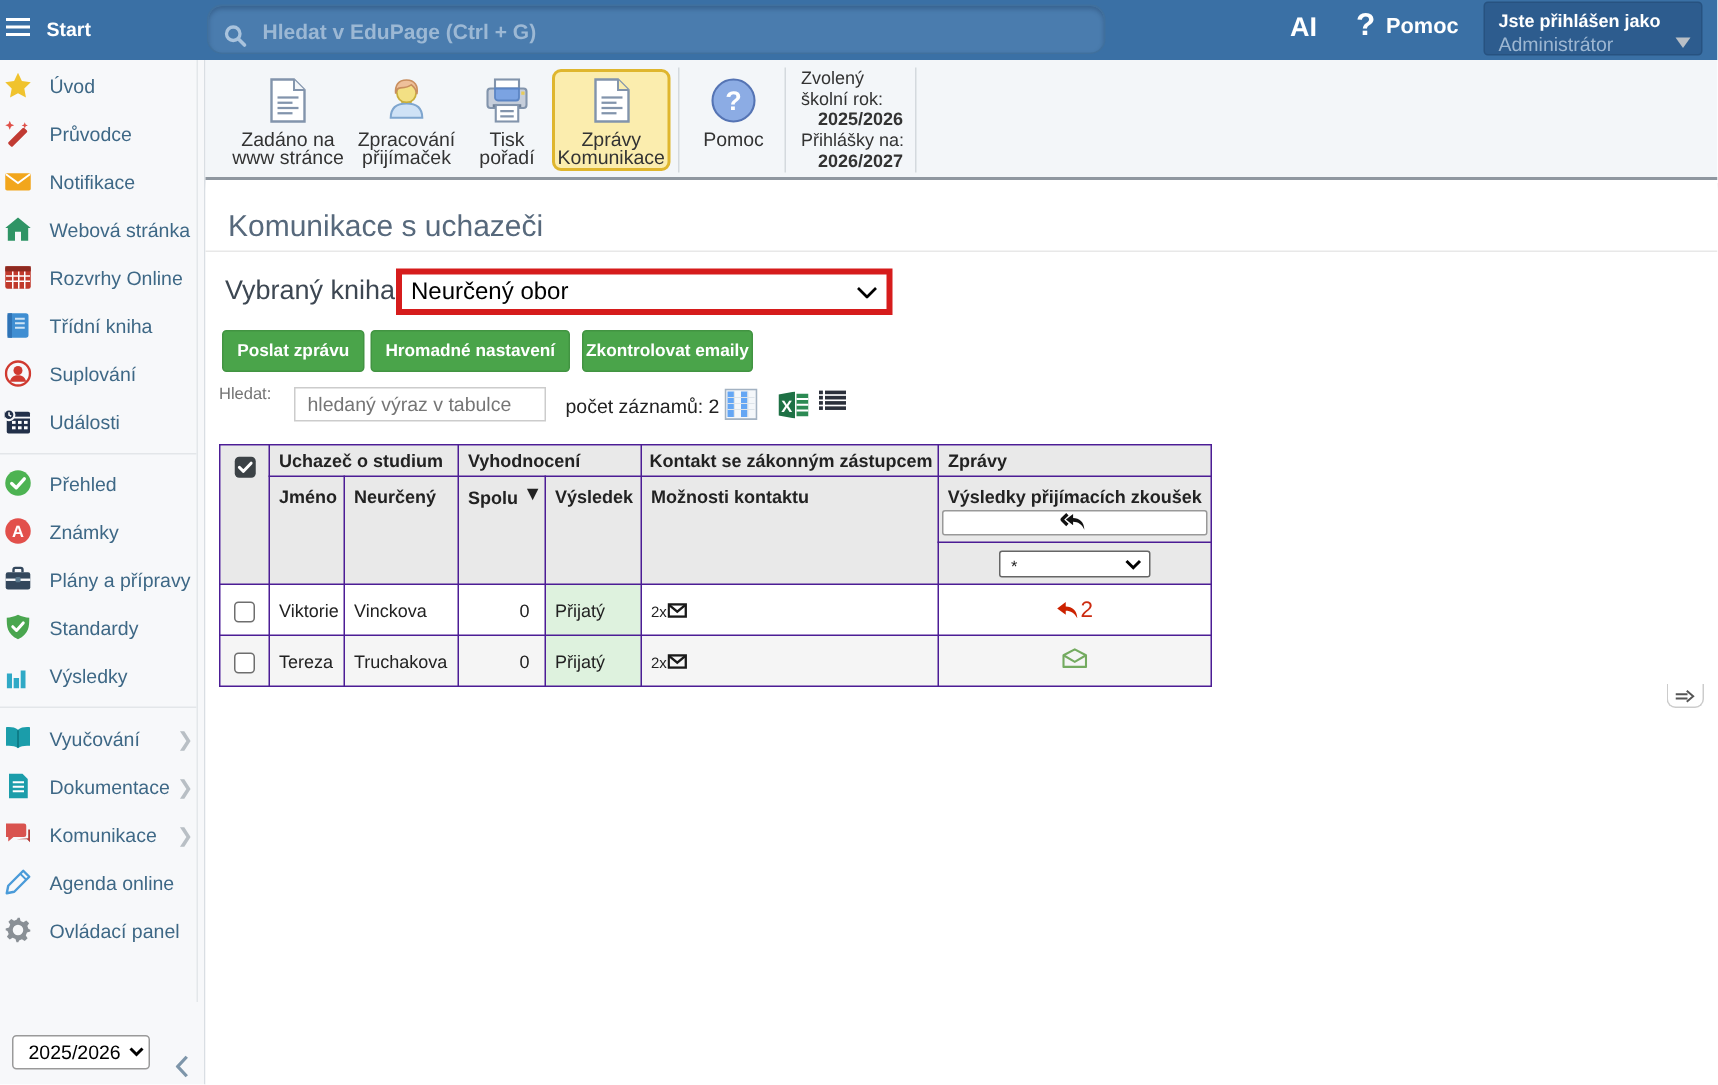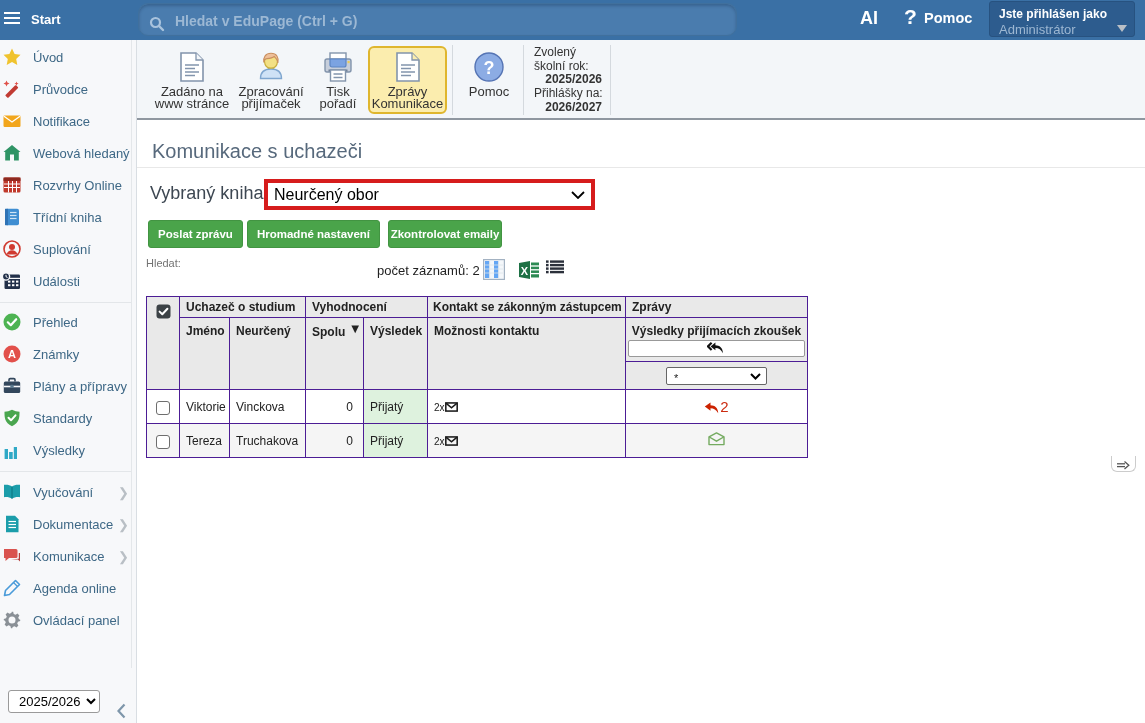--- a/index.html
+++ b/index.html
@@ -130,21 +130,21 @@
         <svg class="ic" viewBox="0 0 18 18">
           <rect x="0.5" y="3.5" width="17" height="11.5" rx="1.2" fill="#f2a61c"></rect>
           <path d="M1 4.2 L9 10 L17 4.2" fill="none" stroke="#fff" stroke-width="1.3"></path>
         </svg>
         <div class="tx">Notifikace</div>
       </div>
     <div class="mi" style="top:97px">
         <svg class="ic" viewBox="0 0 18 18">
           <path d="M9 1 L17.5 8 L15.8 8 L15.8 16.5 L11 16.5 L11 10.5 L7 10.5 L7 16.5 L2.2 16.5 L2.2 8 L0.5 8 Z" fill="#2f9465"></path>
         </svg>
-        <div class="tx">Webová hledaný</div>
+        <div class="tx">Webová stránka</div>
       </div>
     <div class="mi" style="top:129px">
         <svg class="ic" viewBox="0 0 18 18">
           <rect x="0.5" y="1.5" width="17" height="15" rx="1.5" fill="#c0392b"></rect>
           <rect x="0.5" y="1.5" width="17" height="3.4" fill="#8e2a20"></rect>
           <g stroke="#fff" stroke-width="1">
             <line x1="1" y1="8" x2="17" y2="8"></line>
             <line x1="1" y1="11.5" x2="17" y2="11.5"></line>
             <line x1="5.5" y1="5" x2="5.5" y2="16.5"></line>
             <line x1="9.5" y1="5" x2="9.5" y2="16.5"></line>
@@ -364,20 +364,21 @@
     <div id="oborsel">
         <span class="tx">Neurčený obor</span>
       <svg width="14" height="8" viewBox="0 0 14 8">
           <path d="M1 1 L7 7 L13 1" stroke="#000" stroke-width="1.8" fill="none"></path>
         </svg>
     </div>
     <div class="gbtn" style="left:11px; width:95px;">Poslat zprávu</div>
     <div class="gbtn" style="left:110px; width:133px;">Hromadné nastavení</div>
     <div class="gbtn" style="left:251px; width:114px;">Zkontrolovat emaily</div>
     <div id="hledatlbl">Hledat:</div>
+    <input id="hledatin" placeholder="hledaný výraz v tabulce" style="">
     <div id="pocet">počet záznamů: 2</div>
     <svg class="ticon" style="left:346px; top:137px;" width="22" height="21" viewBox="0 0 22 21">
         <rect x="0.6" y="0.6" width="20.8" height="19.8" fill="#f4f7fa" stroke="#a3b2c2" stroke-width="1.2"></rect>
         <rect x="2" y="2" width="4.4" height="17" fill="#64a6f4"></rect>
         <rect x="11" y="2" width="4.4" height="17" fill="#64a6f4"></rect>
         <g stroke="#dde4ea" stroke-width="0.8" fill="none">
           <line x1="2" y1="6" x2="20" y2="6"></line>
           <line x1="2" y1="10" x2="20" y2="10"></line>
           <line x1="2" y1="14" x2="20" y2="14"></line>
           <line x1="6.6" y1="2" x2="6.6" y2="19"></line>

